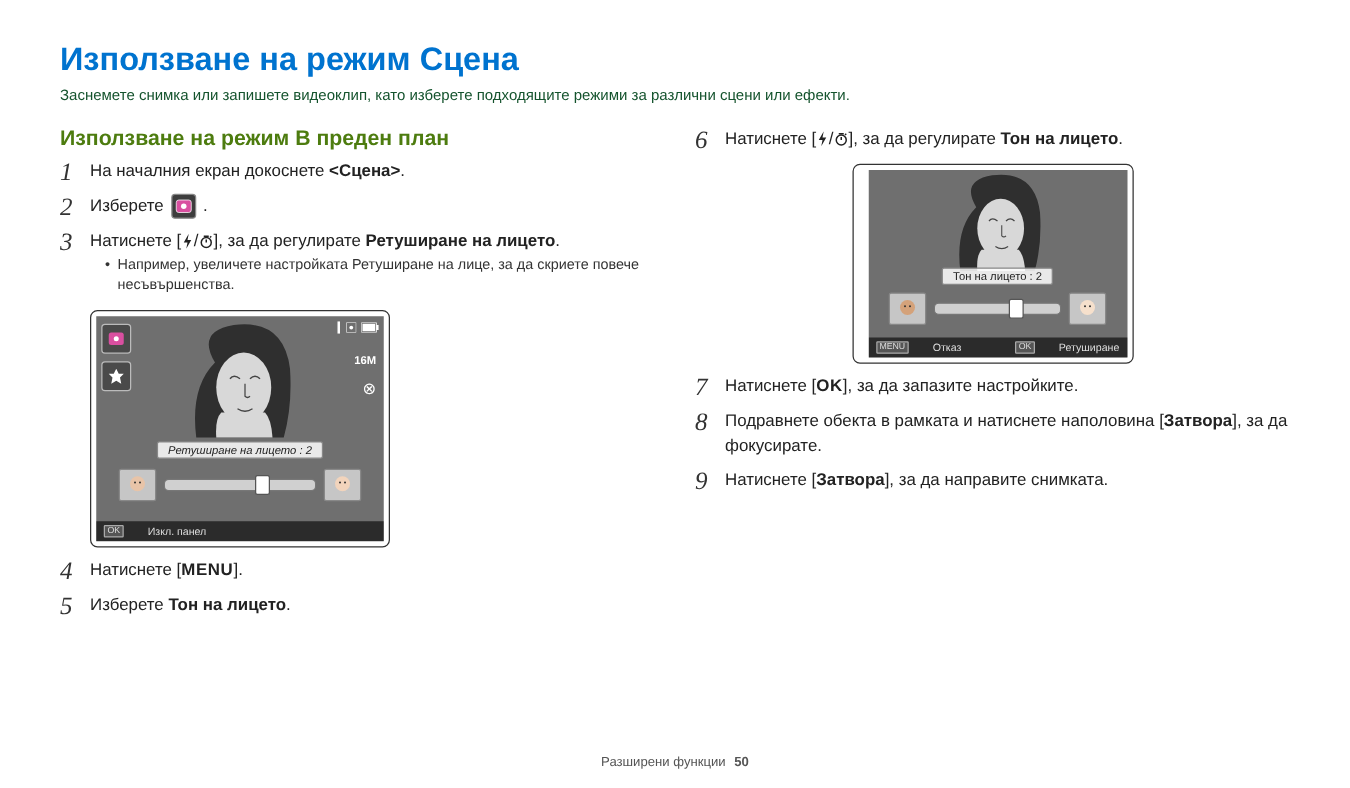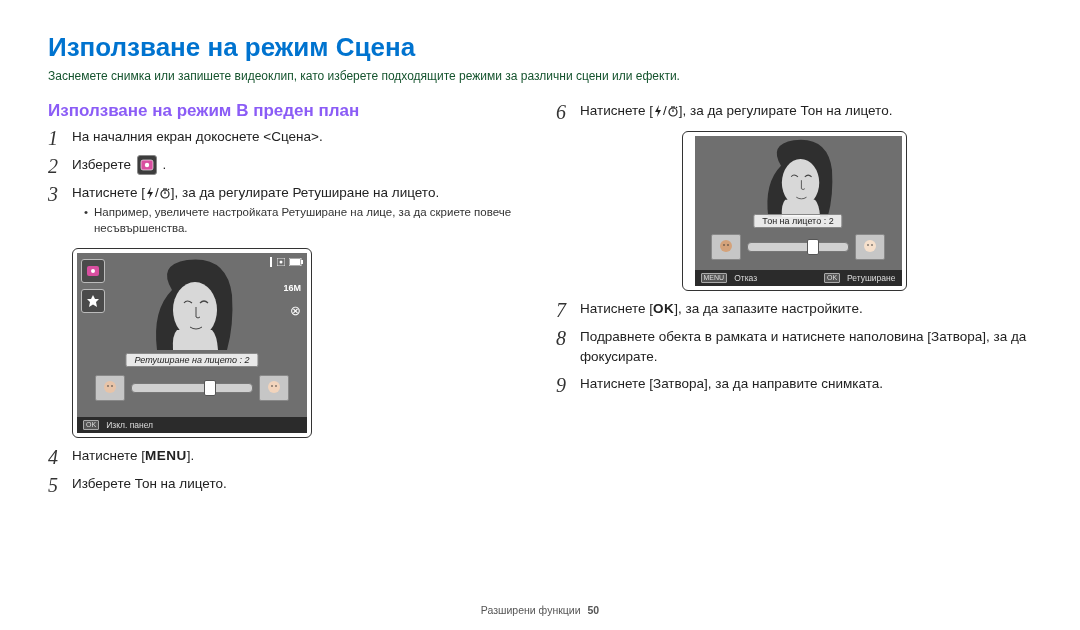--- a/index.html
+++ b/index.html
@@ -33,21 +33,21 @@
     display: flex;
     gap: 32px;
   }
   .col {
     flex: 1;
     min-width: 0;
   }
   .section-heading {
     font-size: 17px;
     font-weight: bold;
-    color: #8b5cf6;
+    color: #4d7c0f;
     margin-bottom: 6px;
   }
   .section-desc {
     font-size: 12px;
     color: #333;
     margin-bottom: 16px;
     line-height: 1.35;
   }
   .steps {
     display: block;
@@ -101,21 +101,21 @@
   }
   .inline-icon svg { display:block; }
   .menu-word {
     font-weight: bold;
     letter-spacing: 0.5px;
   }
   .ok-word {
     font-weight: bold;
     letter-spacing: 0.5px;
   }
-  .bold { font-weight: normal; }
+  .bold { font-weight: bold; }
 
   
   .screen-frame {
     border: 1px solid #333;
     border-radius: 6px;
     padding: 4px;
     width: 240px;
     margin: 8px 0 8px 24px;
     box-sizing: border-box;
   }
@@ -224,21 +224,21 @@
     left: 0;
     right: 0;
     bottom: 0;
     height: 16px;
     background: #2b2b2b;
     display: flex;
     align-items: center;
     padding: 0 6px;
     font-size: 8.5px;
     color: #ddd;
-    gap: 4px;
+    gap: 16px;
   }
   .footer-btn {
     border: 1px solid #aaa;
     padding: 0 2px;
     border-radius: 1px;
     font-size: 7px;
     background: #555;
     line-height: 8px;
     margin-right: 3px;
   }

